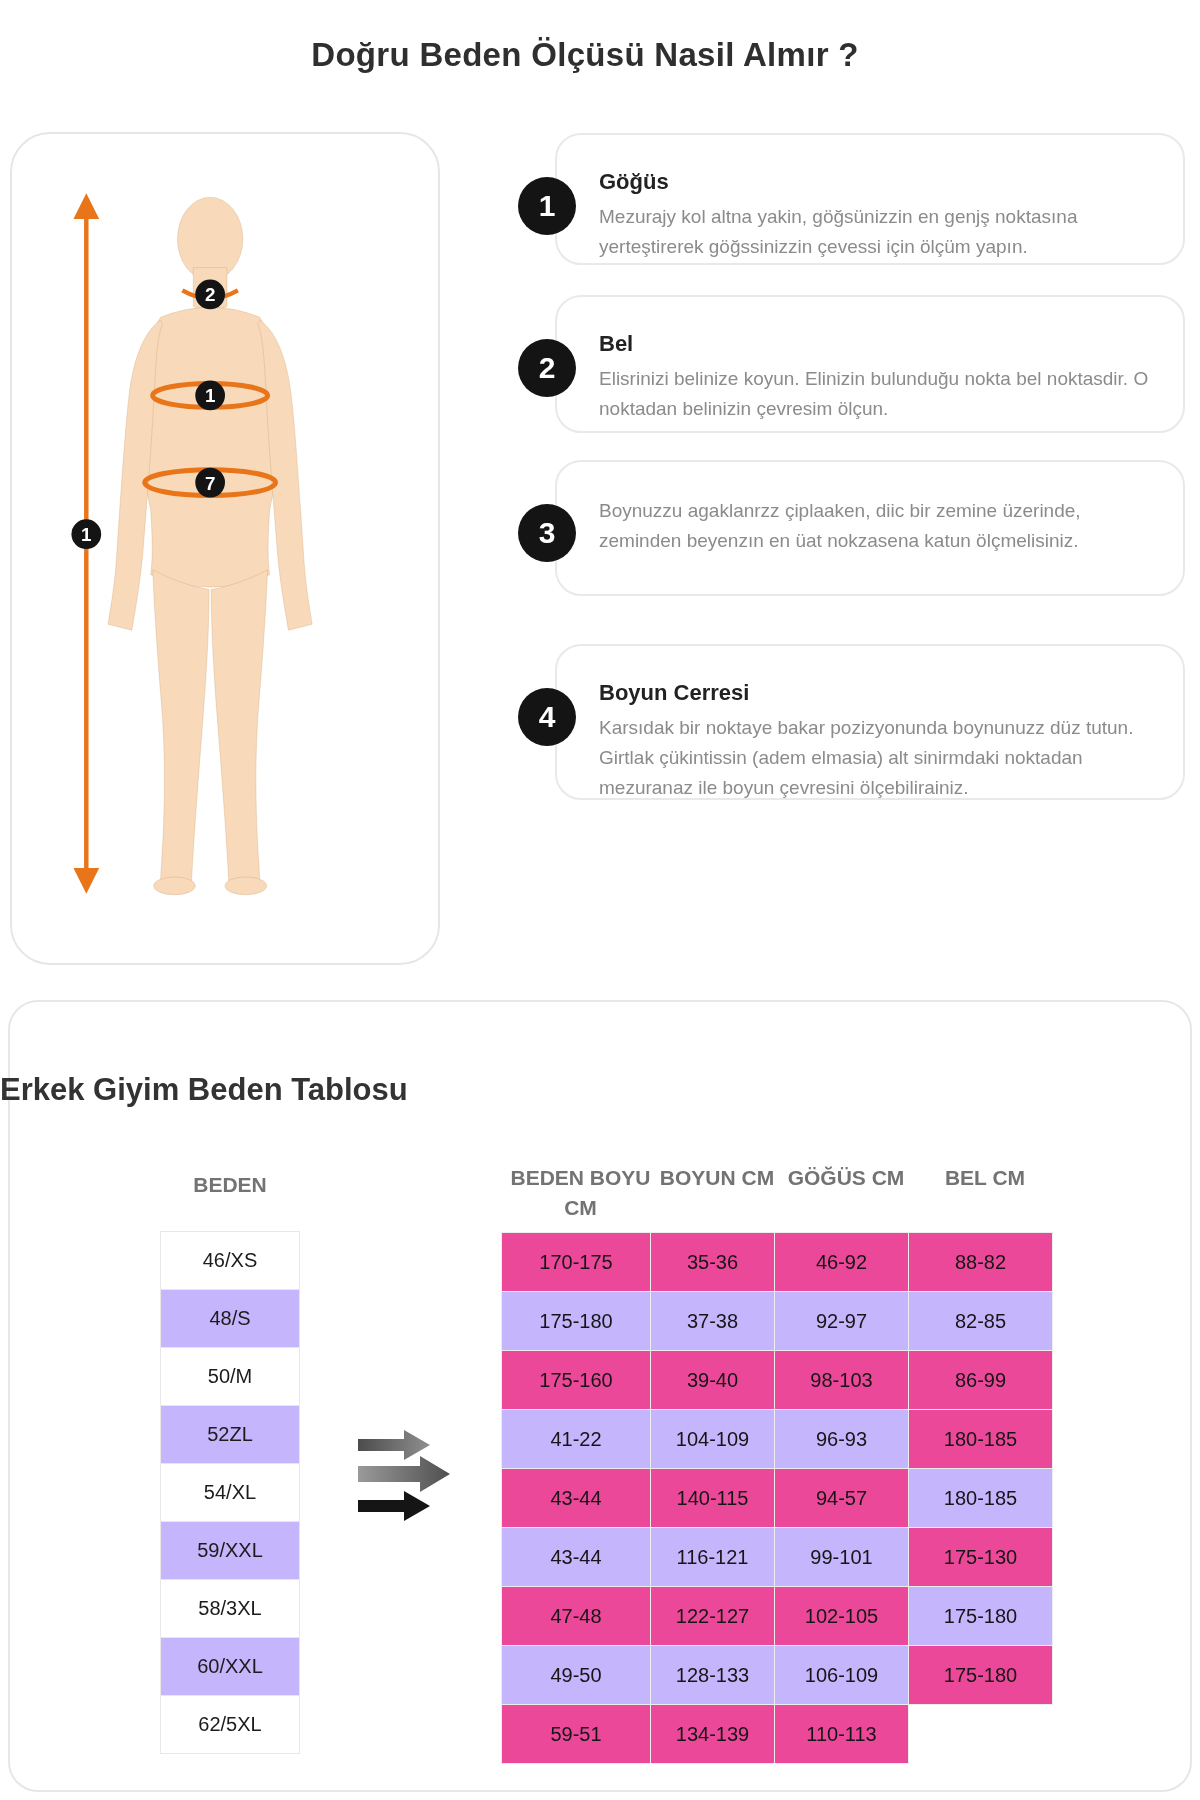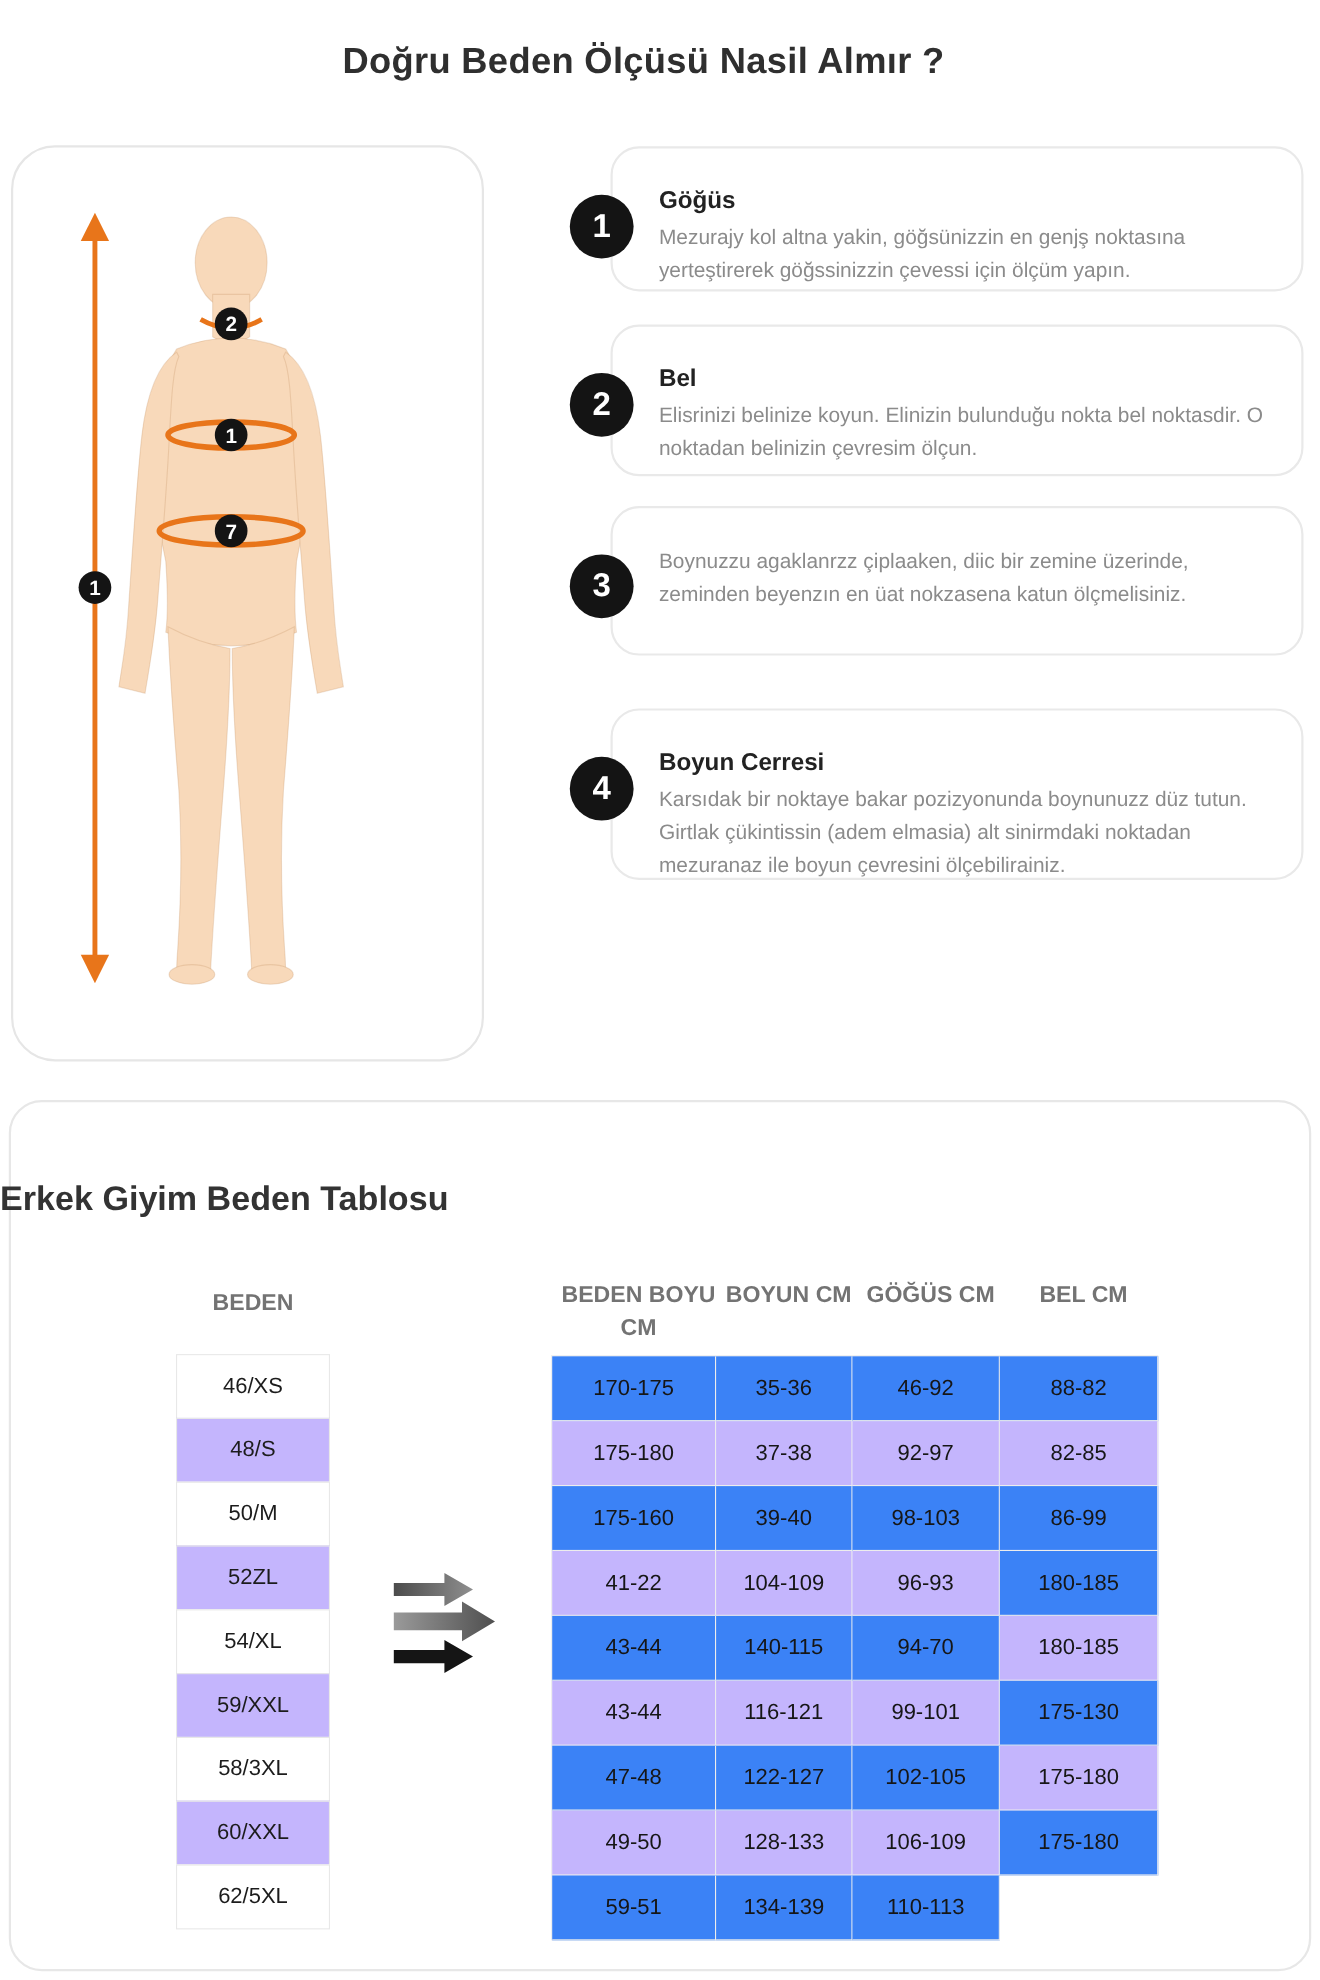--- a/index.html
+++ b/index.html
@@ -61,21 +61,21 @@
     display:flex;align-items:center;justify-content:center;
     font-size:20px;color:#1c1c1c;
   }
   .measure-grid{
     left:501px;top:1232px;width:551px;display:grid;
     grid-template-columns:149px 124px 134px 144px;grid-auto-rows:59px;
     border-top:1px solid #ededed;border-left:1px solid #ededed;
   }
   .m-cell{
     box-sizing:border-box;border-right:1px solid #ededed;border-bottom:1px solid #ededed;
-    background:#3b82f6;display:flex;align-items:center;justify-content:center;
+    background:#ec4899;display:flex;align-items:center;justify-content:center;
     font-size:20px;color:#161616;
   }
   .alt{background:#c4b5fd;}
   .arrows-box{left:352px;top:1412px;width:125px;height:115px;}
 </style>
 </head>
 <body>
 
 <div class="abs page-title">Doğru Beden Ölçüsü Nasil Almır ?</div>
 
@@ -195,21 +195,21 @@
     <div class="m-cell">175-160</div>
     <div class="m-cell">39-40</div>
     <div class="m-cell">98-103</div>
     <div class="m-cell">86-99</div>
     <div class="m-cell alt">41-22</div>
     <div class="m-cell alt">104-109</div>
     <div class="m-cell alt">96-93</div>
     <div class="m-cell">180-185</div>
     <div class="m-cell">43-44</div>
     <div class="m-cell">140-115</div>
-    <div class="m-cell">94-70</div>
+    <div class="m-cell">94-57</div>
     <div class="m-cell alt">180-185</div>
     <div class="m-cell alt">43-44</div>
     <div class="m-cell alt">116-121</div>
     <div class="m-cell alt">99-101</div>
     <div class="m-cell">175-130</div>
     <div class="m-cell">47-48</div>
     <div class="m-cell">122-127</div>
     <div class="m-cell">102-105</div>
     <div class="m-cell alt">175-180</div>
     <div class="m-cell alt">49-50</div>

